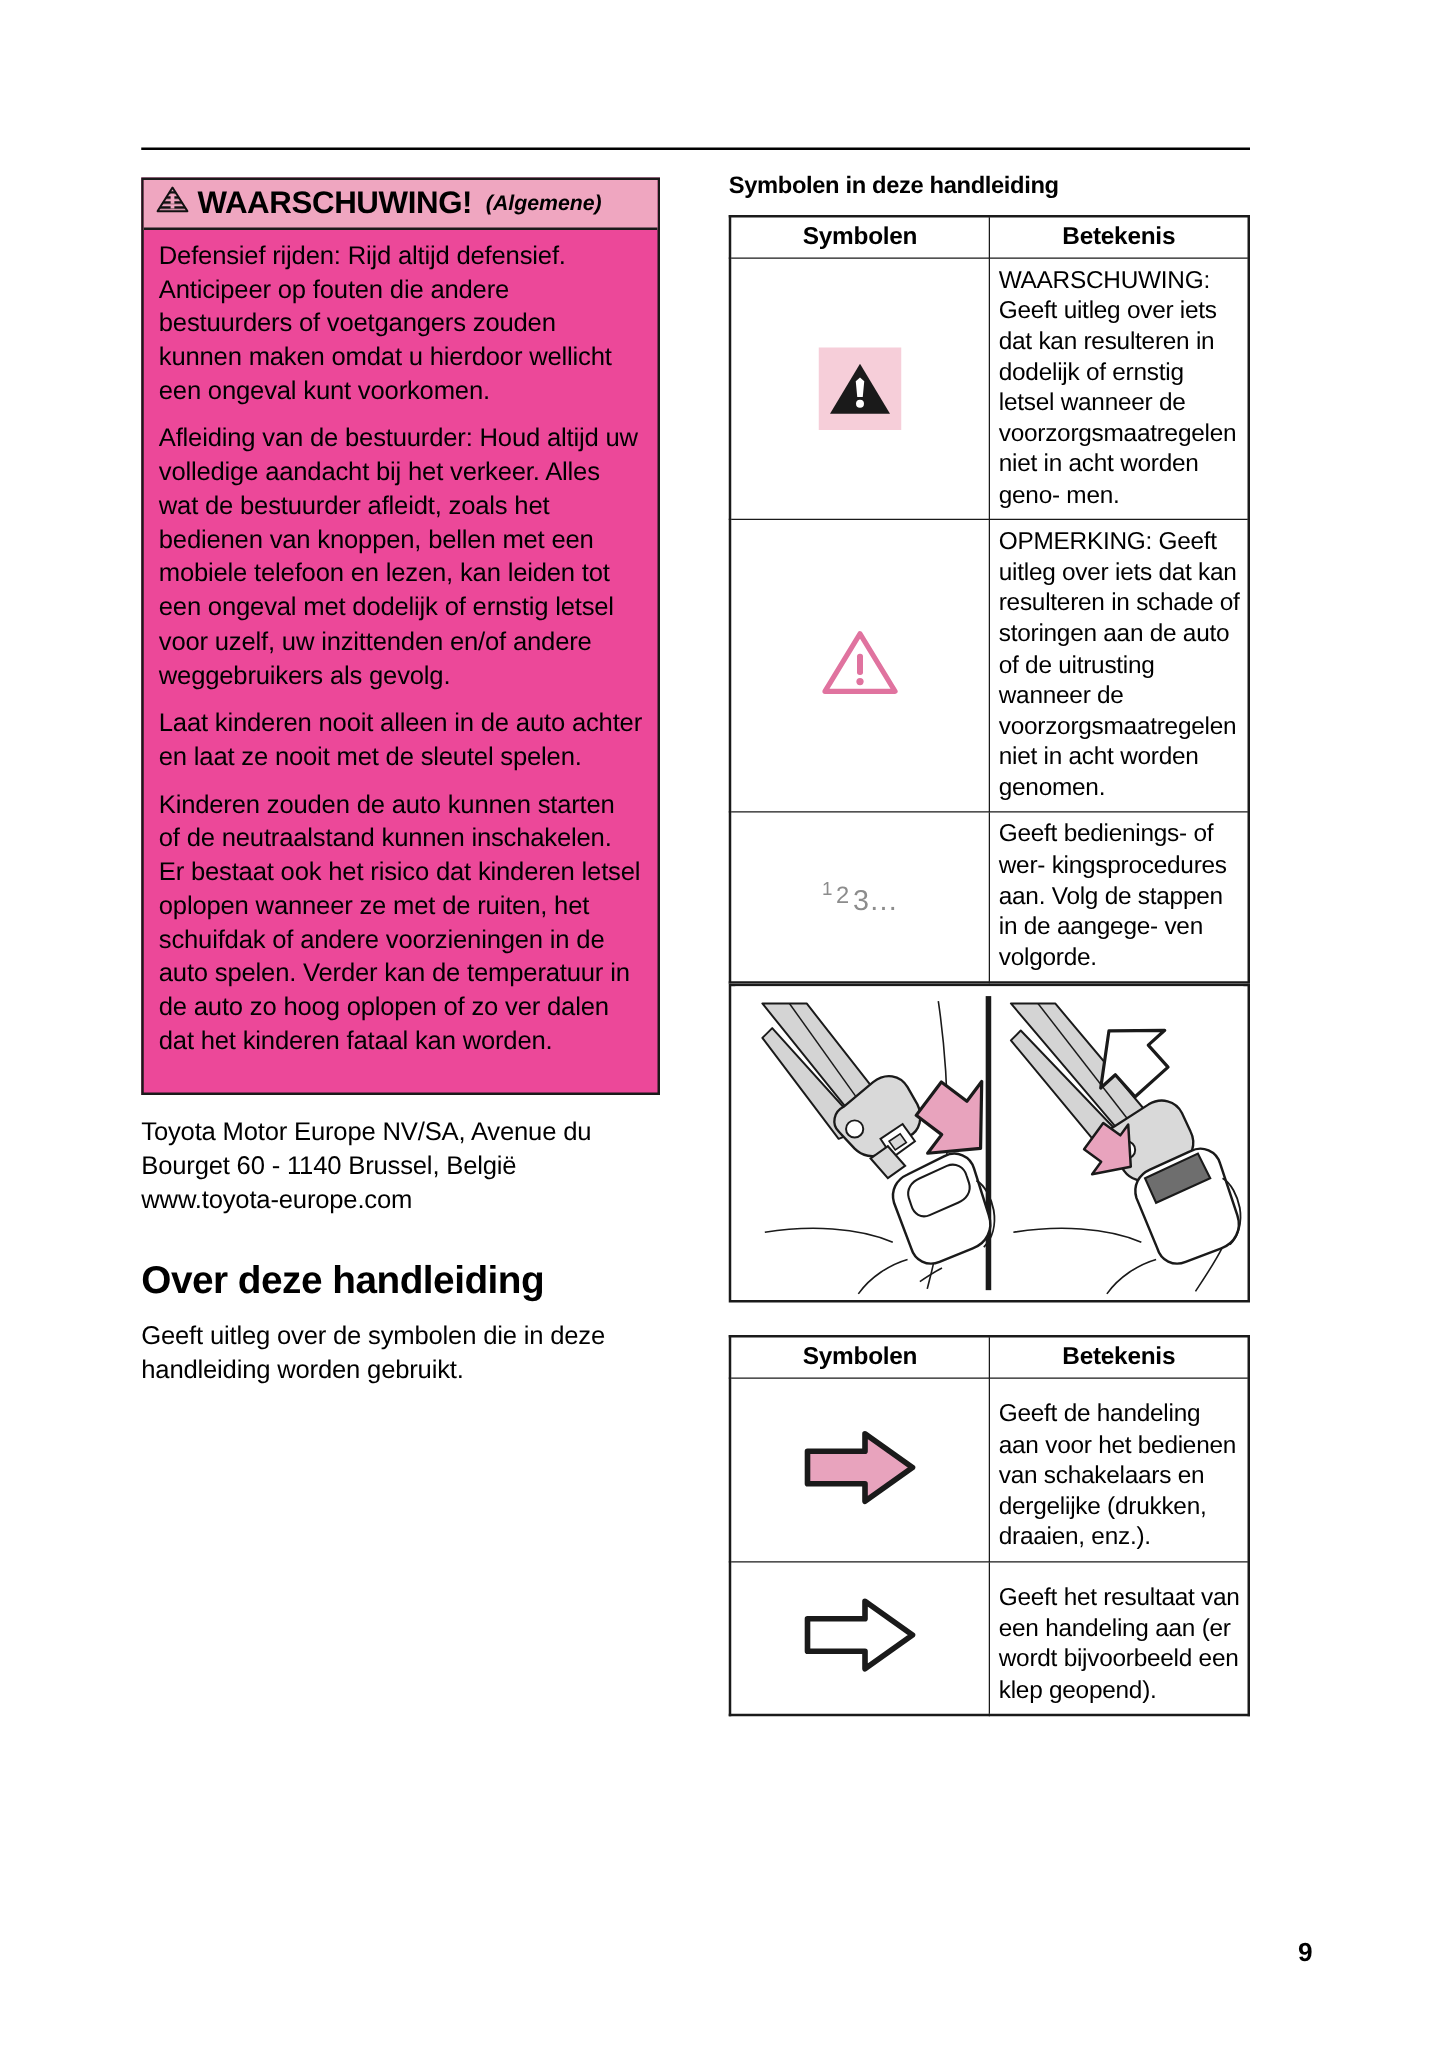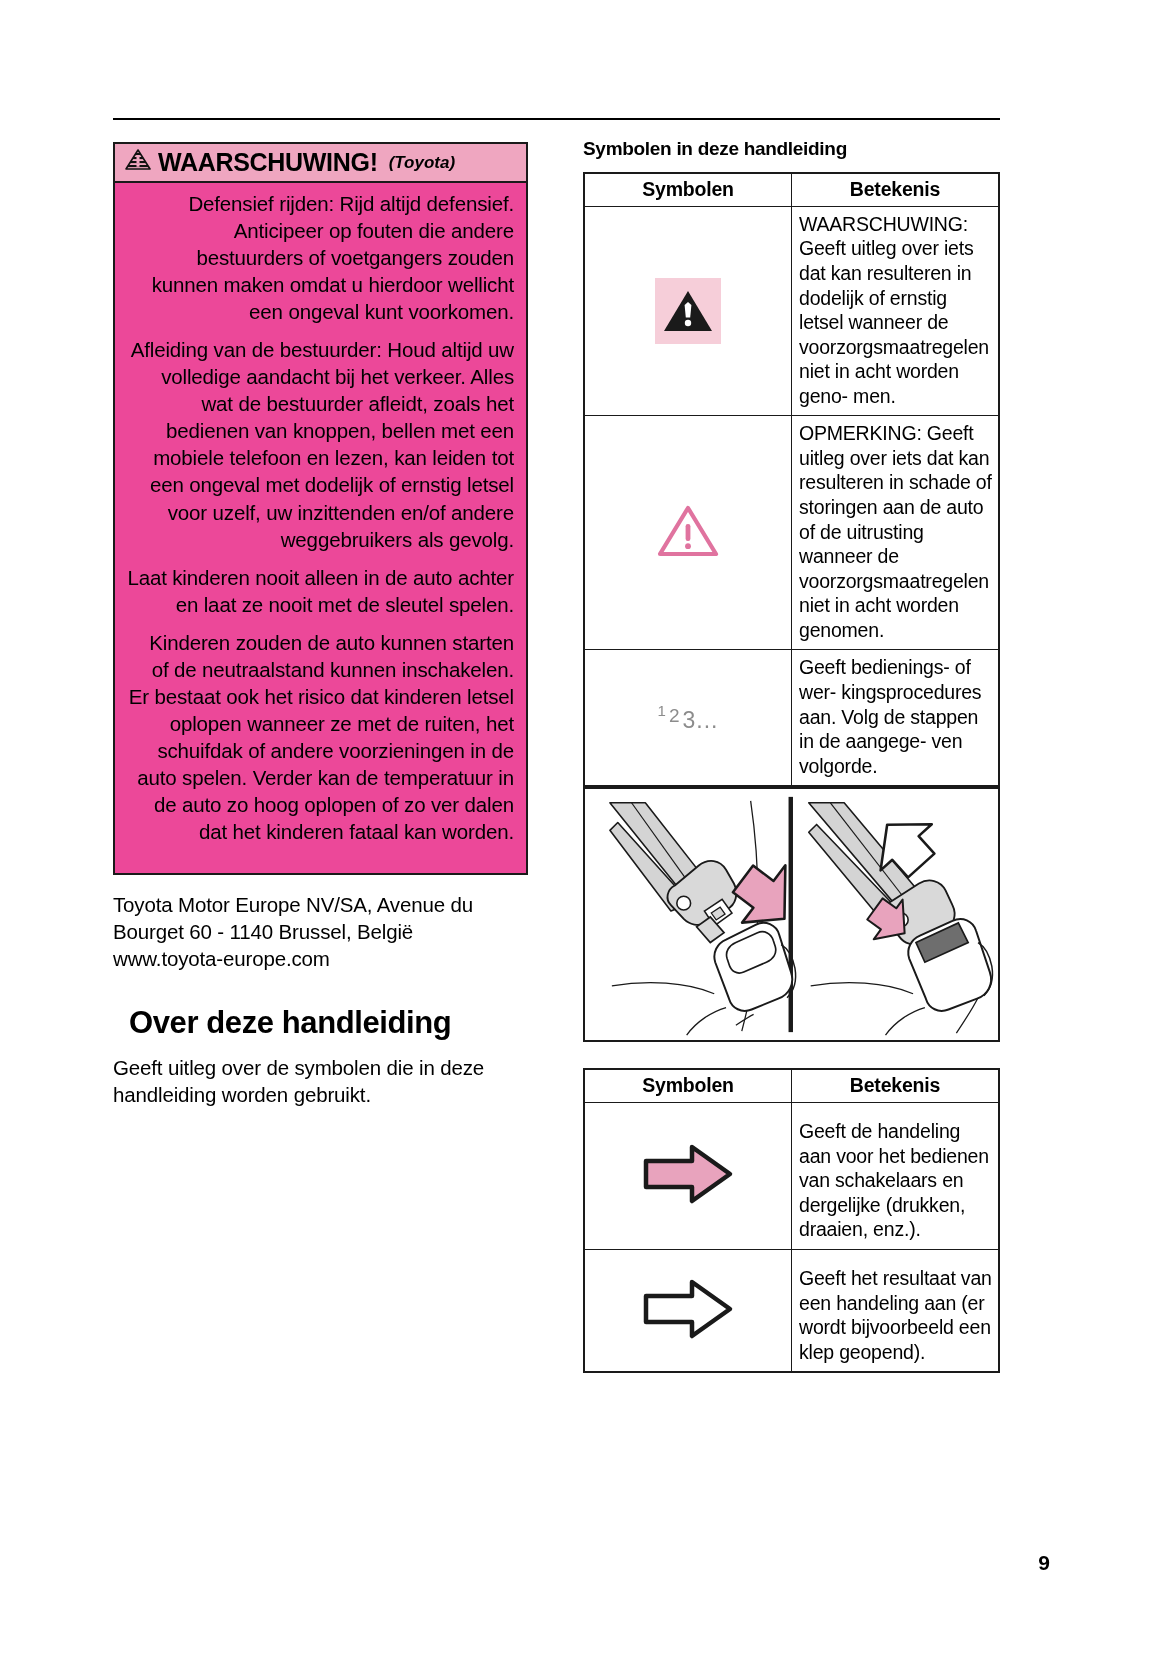--- a/index.html
+++ b/index.html
@@ -72,38 +72,37 @@
     padding-left: 4px;
   }
   .warnbox-body {
     padding: 7px 12px 12px 12px;
   }
   .warnbox-body p {
     margin: 0 0 11px 0;
     font-size: 20.5px;
     line-height: 1.32;
     letter-spacing: -0.15px;
-    text-align: right;
   }
   .warnbox-body p:last-child { margin-bottom: 16px; }
   .warnbox-body p.bold { font-weight: bold; }
 
   
   .address {
     margin-top: 16px;
     font-size: 20.5px;
     line-height: 1.32;
     letter-spacing: -0.15px;
   }
 
   .h1 {
     font-size: 31px;
     font-weight: bold;
     letter-spacing: -0.4px;
-    margin: 34px 0 14px 16px;
+    margin: 34px 0 14px 0;
     line-height: 1.1;
   }
 
   .bodytext {
     font-size: 20.5px;
     line-height: 1.32;
     letter-spacing: -0.15px;
   }
 
   
@@ -200,21 +199,21 @@
               <pattern id="hatch" width="26" height="4" patternUnits="userSpaceOnUse">
                 <rect x="0" y="0" width="26" height="2.1" fill="#111"></rect>
               </pattern>
             </defs>
             <path d="M13 1 L25 20 L1 20 Z" fill="url(#hatch)" stroke="#111" stroke-width="1.6" stroke-linejoin="round"></path>
             <rect x="11.5" y="6" width="3" height="8" fill="#efa6c0"></rect>
             <rect x="11.5" y="15.2" width="3" height="2.6" fill="#efa6c0"></rect>
           </svg>
         </span>
         <span class="warnbox-title">WAARSCHUWING!</span>
-        <span class="warnbox-cont">(Toyota)</span>
+        <span class="warnbox-cont">(Algemene)</span>
       </div>
       <div class="warnbox-body">
         <p>Defensief rijden: Rijd altijd defensief. Anticipeer op fouten die andere bestuurders of voetgangers zouden kunnen maken omdat u hierdoor wellicht een ongeval kunt voorkomen.</p>
         <p>Afleiding van de bestuurder: Houd altijd uw volledige aandacht bij het verkeer. Alles wat de bestuurder afleidt, zoals het bedienen van knoppen, bellen met een mobiele telefoon en lezen, kan leiden tot een ongeval met dodelijk of ernstig letsel voor uzelf, uw inzittenden en/of andere weggebruikers als gevolg.</p>
         <p>Laat kinderen nooit alleen in de auto achter en laat ze nooit met de sleutel spelen.</p>
         <p>Kinderen zouden de auto kunnen starten of de neutraalstand kunnen inschakelen. Er bestaat ook het risico dat kinderen letsel oplopen wanneer ze met de ruiten, het schuifdak of andere voorzieningen in de auto spelen. Verder kan de temperatuur in de auto zo hoog oplopen of zo ver dalen dat het kinderen fataal kan worden.</p>
       </div>
     </div>
 
     <div class="address">

